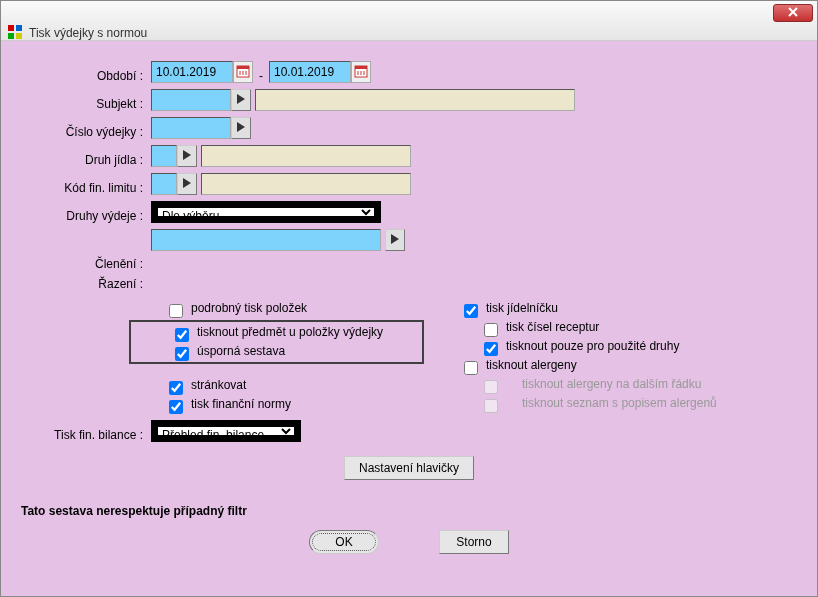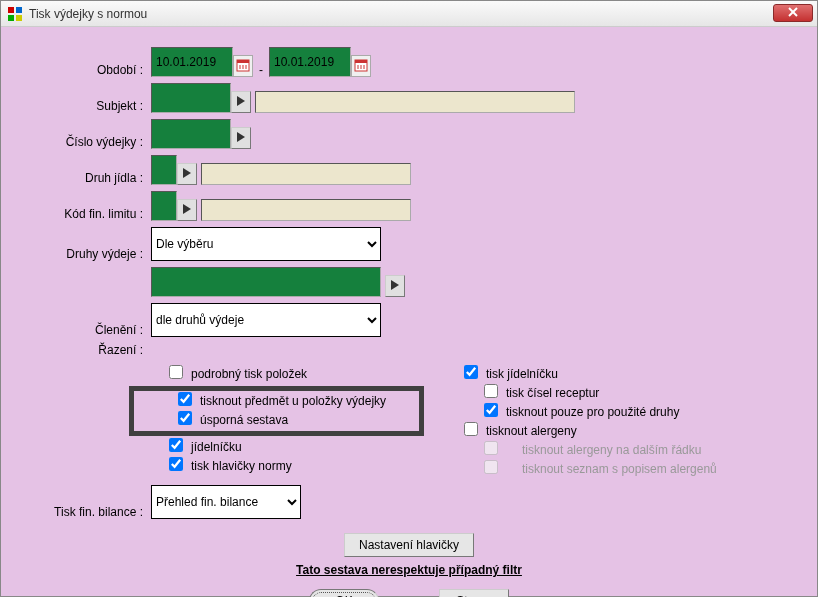--- a/index.html
+++ b/index.html
@@ -11,25 +11,25 @@
     background: #ececec;
   }
   .window {
     width: 818px;
     height: 597px;
     background: #e5c2e5;
     border: 1px solid #888;
     position: relative;
   }
   .titlebar {
-    height: 26px;
+    height: 40px;
     background: linear-gradient(#fafafa, #e6e6e6);
     border-bottom: 1px solid #ccc;
     display: flex;
-    align-items: center;
+    align-items: flex-end;
     padding: 0 6px;
     position: relative;
   }
   .titlebar .app-icon {
     width: 16px; height: 16px;
     margin-right: 6px;
     display: inline-flex;
     align-items: center;
     justify-content: center;
   }
@@ -57,23 +57,23 @@
     align-items: flex-end;
     margin-bottom: 6px;
   }
   .label {
     width: 130px;
     text-align: right;
     padding-right: 8px;
     color: #000;
   }
   .text-input {
-    height: 30px;
+    height: 22px;
     border: 1px inset #aaa;
-    background: #15803d;
+    background: #7dd3fc;
     padding: 2px 4px;
     font-family: inherit;
     font-size: 12px;
   }
   .date-input { width: 82px; }
   .calendar-btn {
     width: 20px; height: 22px;
     border: 1px solid #aaa;
     background: #f0f0f0;
     display: inline-flex;
@@ -96,55 +96,55 @@
     padding: 0;
   }
   .play-btn svg { width: 10px; height: 12px; }
   .readonly-field {
     height: 22px;
     border: 1px inset #aaa;
     background: #ece6cd;
     padding: 2px 4px;
   }
   select.combo {
-    height: 34px;
-    border: 1px solid #000000;
+    height: 22px;
+    border: 7px solid #000000;
     background: #fff;
     font-family: inherit;
     font-size: 12px;
   }
   .checkboxes {
     display: flex;
     margin-top: 8px;
   }
   .cb-left {
     margin-left: 108px;
     width: 295px;
   }
   .cb-right {
     width: 330px;
   }
   .cb-row {
     display: flex;
-    align-items: flex-start;
+    align-items: flex-end;
     line-height: 19px;
     gap: 4px;
     padding-left: 40px;
   }
   .cb-row.indent { margin-left: 20px; }
   .cb-row.disabled { color: #999; gap: 20px; }
   .cb-row input[type=checkbox] {
     width: 14px; height: 14px;
     margin: 0 4px 0 0;
   }
   .highlight-box {
-    border: 5px solid #404040;
+    border: 2px solid #404040;
     padding: 1px 4px 1px 4px;
     margin-top: 2px;
-    margin-bottom: 2px;
+    margin-bottom: 12px;
   }
   .button-row {
     display: flex;
     justify-content: center;
     gap: 60px;
     margin-top: 12px;
   }
   .dlg-btn {
     min-width: 70px;
     height: 24px;
@@ -156,24 +156,23 @@
     padding: 0 10px;
   }
   .dlg-btn.default {
     border-style: inset;
     outline: 1px dotted #555;
     outline-offset: -4px;
     border-radius: 12px;
   }
   .underline-first::first-letter { text-decoration: underline; }
   .footer-text {
-    text-align: center;
+    text-align: left;
     font-weight: bold;
-    margin-top: 6px;
-    text-decoration: underline;
+    margin-top: 24px;
   }
   .center-btn-row {
     display: flex;
     justify-content: center;
     margin-top: 14px;
   }
 </style>
 </head>
 <body>
 
@@ -283,23 +282,20 @@
       <input class="text-input" style="width: 230px;" value="">
       <button class="play-btn" style="margin-left:4px">
         <span><svg viewBox="0 0 10 12">
               <polygon points="1,1 9,6 1,11" fill="#333"></polygon>
             </svg></span>
       </button>
     </div>
 
     <div class="row">
       <span class="label">Členění :</span>
-      <select class="combo" style="width:230px">
-        <option>dle druhů výdeje</option>
-      </select>
     </div>
 
     <div class="row">
       <span class="label">Řazení :</span>
     </div>
 
     <div class="checkboxes">
       <div class="cb-left">
         <div class="cb-row">
           <input type="checkbox" style="">
@@ -310,25 +306,25 @@
             <input type="checkbox" checked="" style="">
             <span>tisknout předmět u položky výdejky</span>
           </div>
           <div class="cb-row">
             <input type="checkbox" checked="" style="">
             <span>úsporná sestava</span>
           </div>
         </div>
         <div class="cb-row">
           <input type="checkbox" checked="" style="">
-          <span>jídelníčku</span>
+          <span>stránkovat</span>
         </div>
         <div class="cb-row">
           <input type="checkbox" checked="" style="">
-          <span>tisk hlavičky normy</span>
+          <span>tisk finanční normy</span>
         </div>
       </div>
 
       <div class="cb-right">
         <div class="cb-row">
           <input type="checkbox" checked="" style="">
           <span>tisk jídelníčku</span>
         </div>
         <div class="cb-row indent">
           <input type="checkbox" style="">

